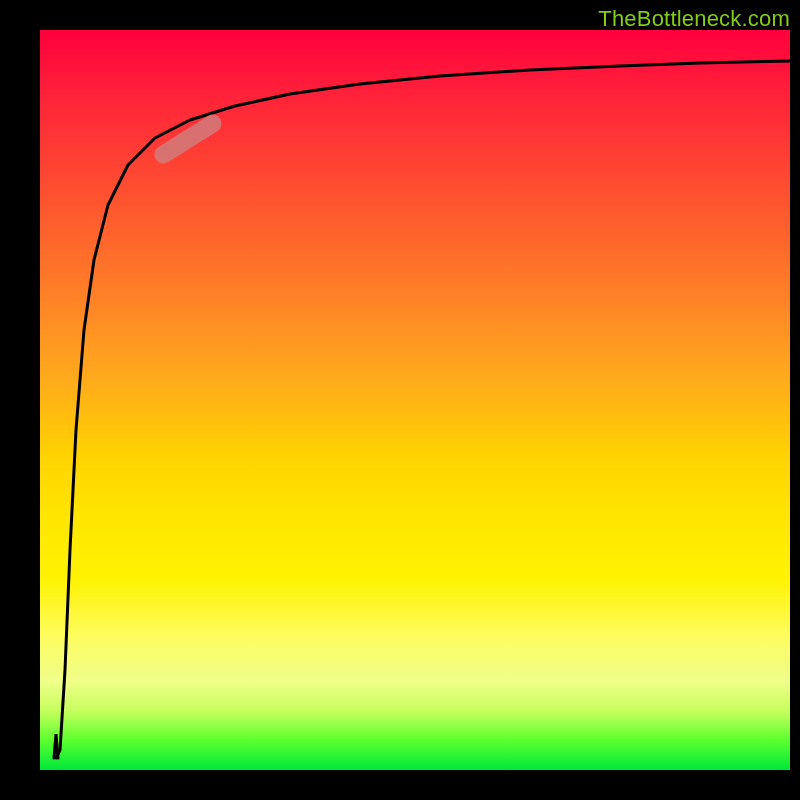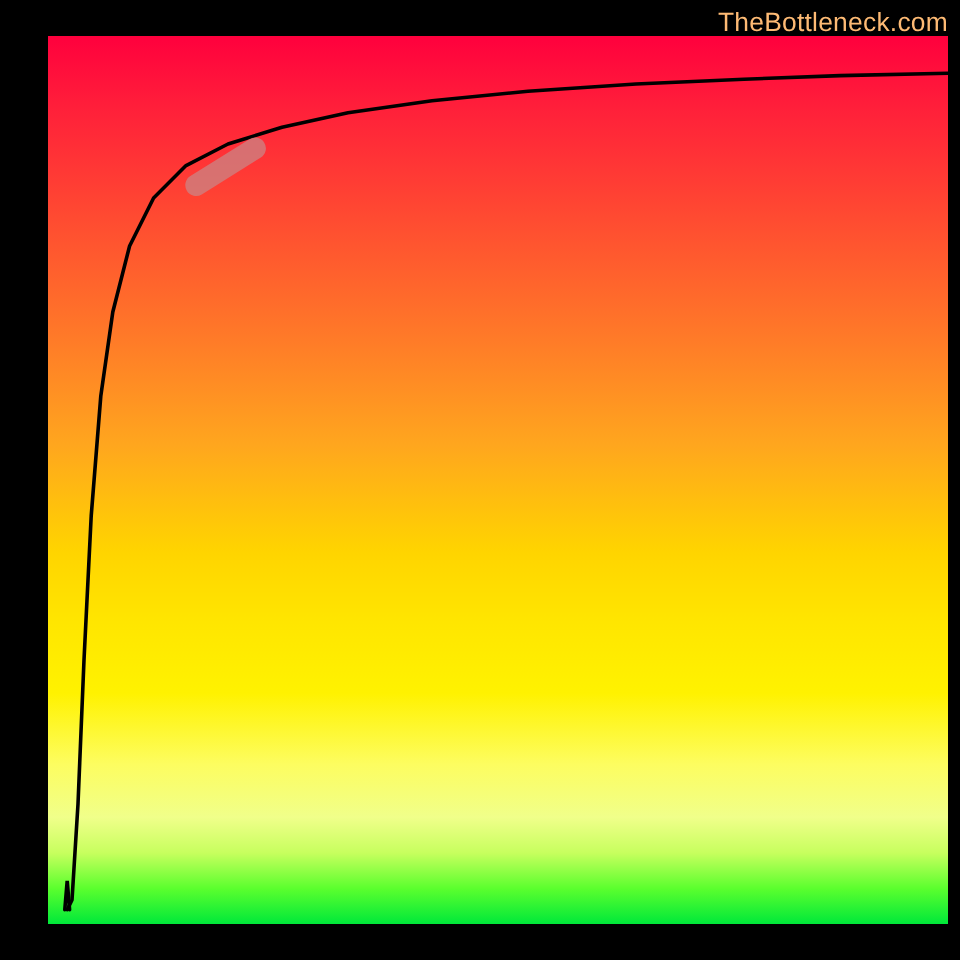--- a/index.html
+++ b/index.html
@@ -36,21 +36,21 @@
       #f0ff8a 88%,
       #c7ff5e 92%,
       #5bff2e 96%,
       #00e83a 100%
     );
   }
   .attribution {
     position: absolute;
     top: 6px;
     right: 10px;
-    color: #fdba74;
+    color: #84cc16;
     font-size: 22px;
     letter-spacing: 0.2px;
     pointer-events: none;
     user-select: none;
   }
   svg.curve {
     position: absolute;
     left: 40px;
     top: 30px;
     width: 750px;

